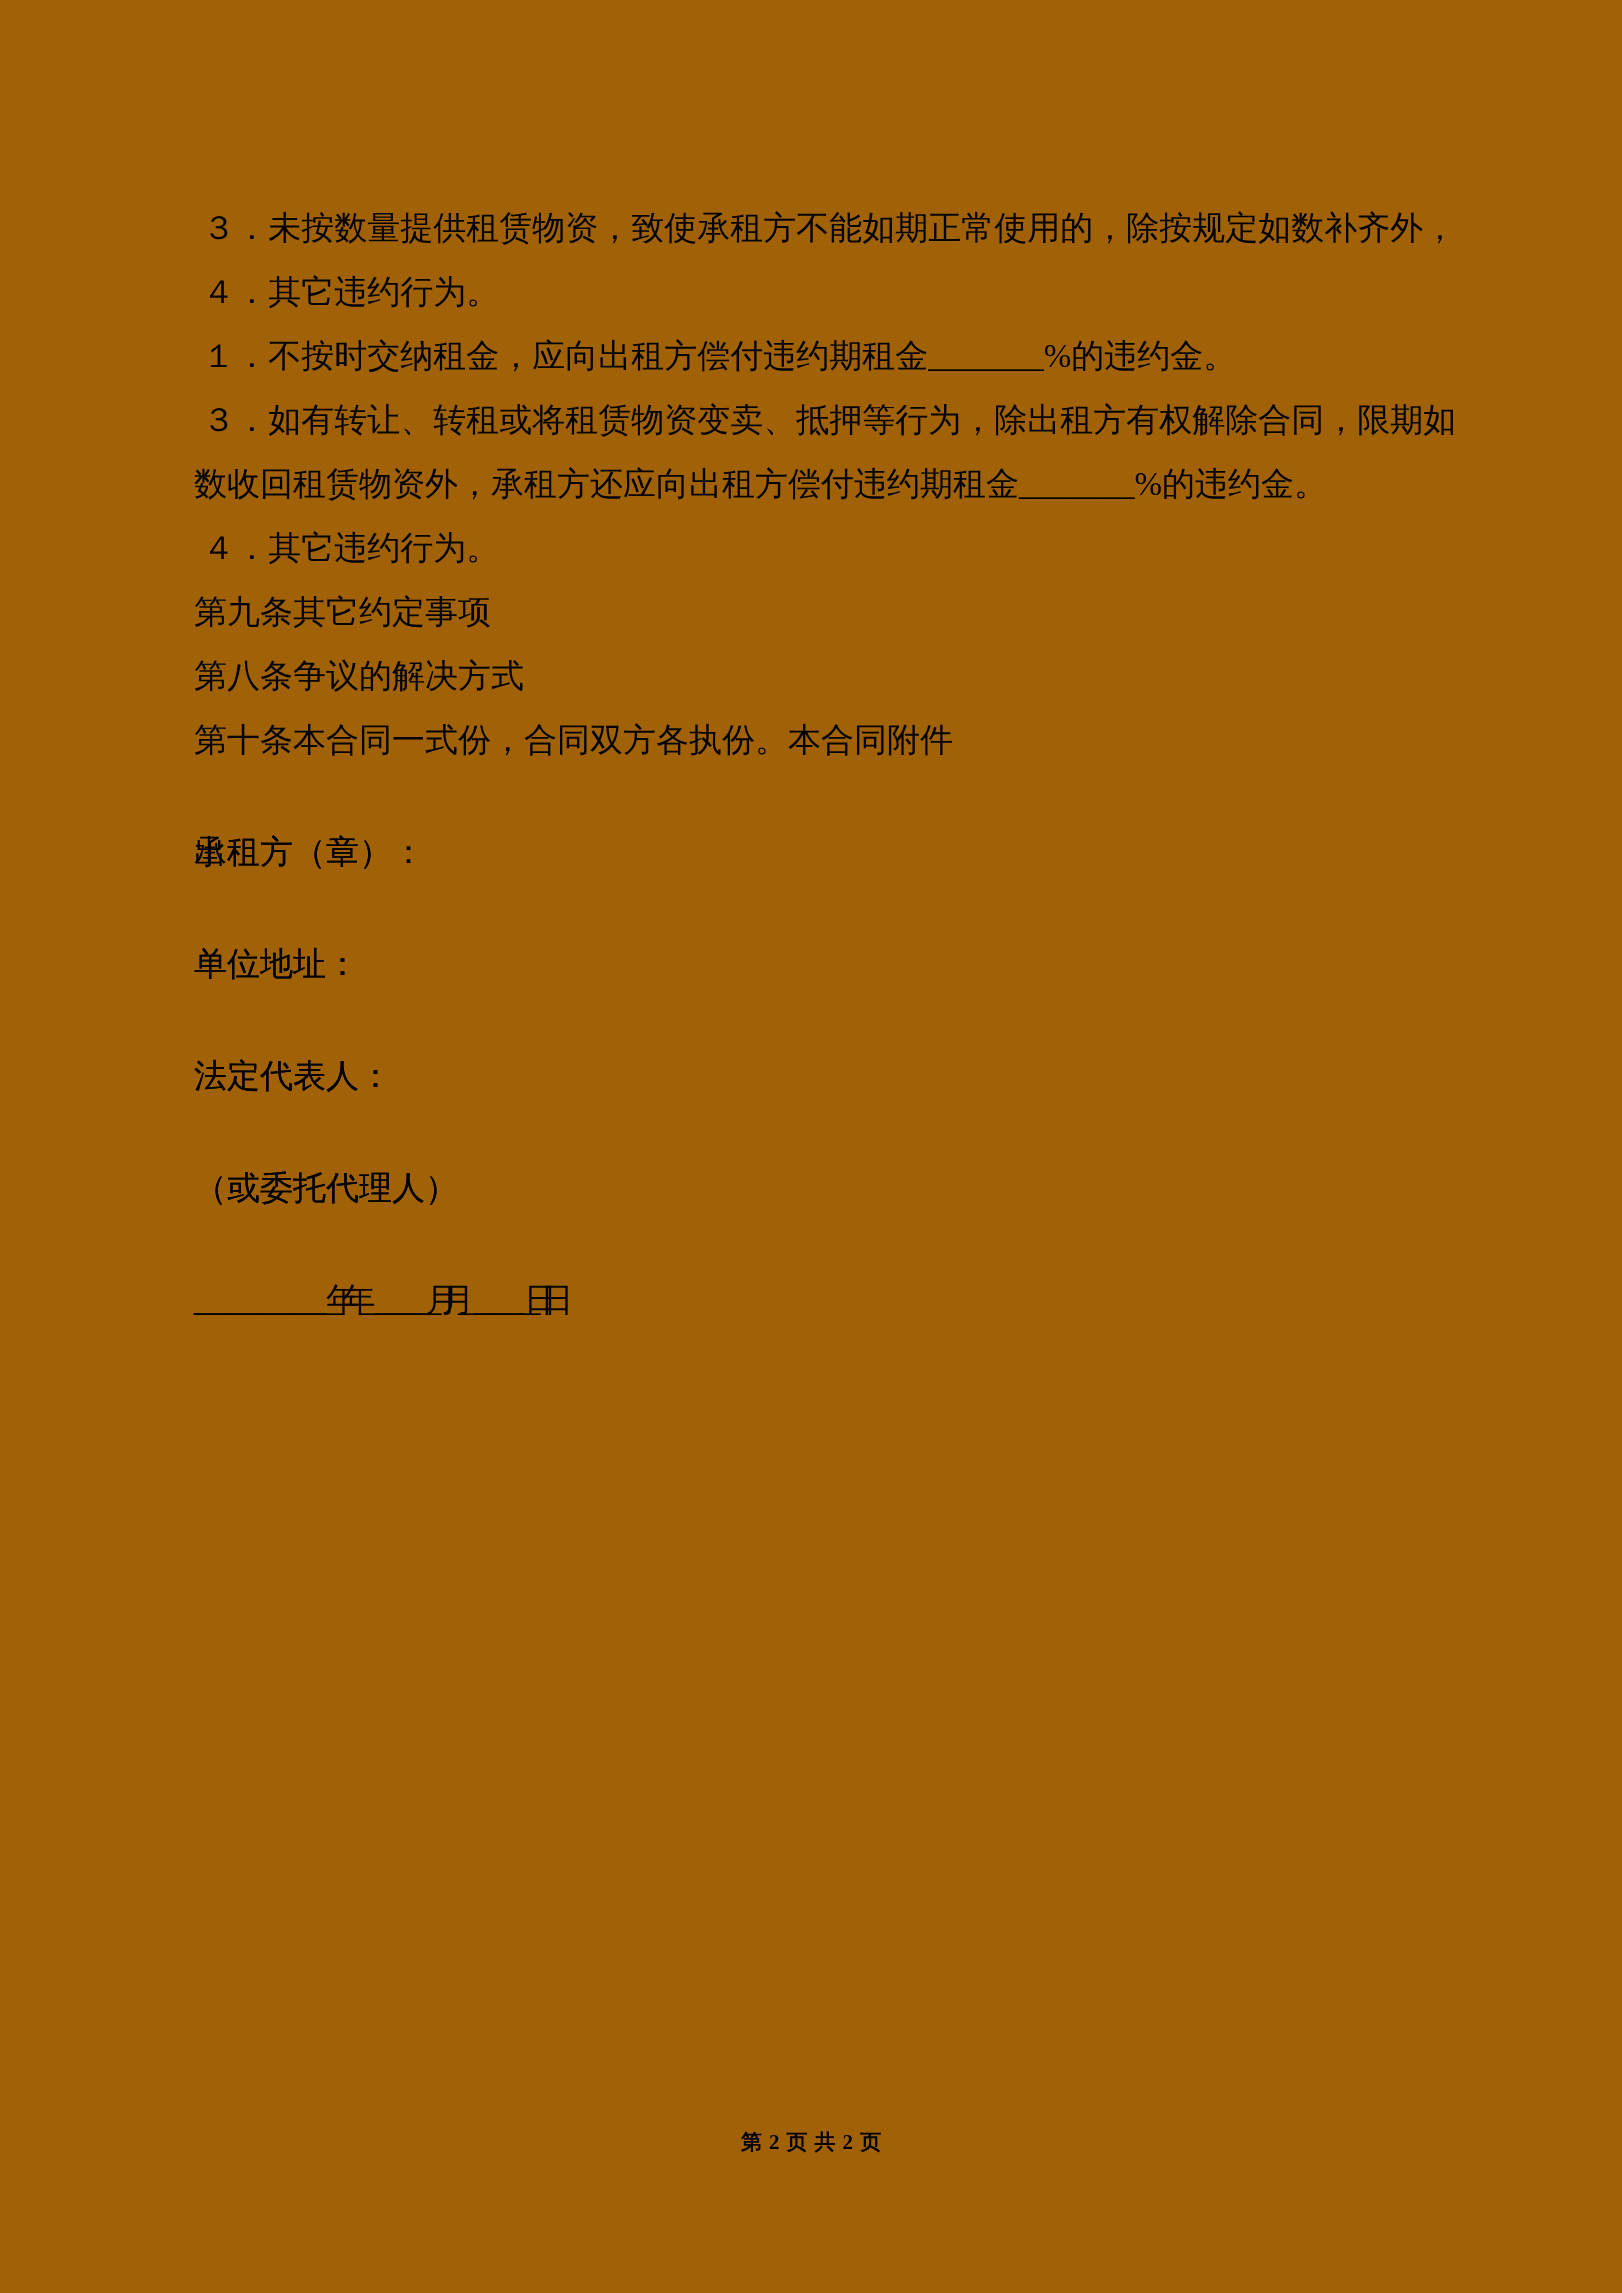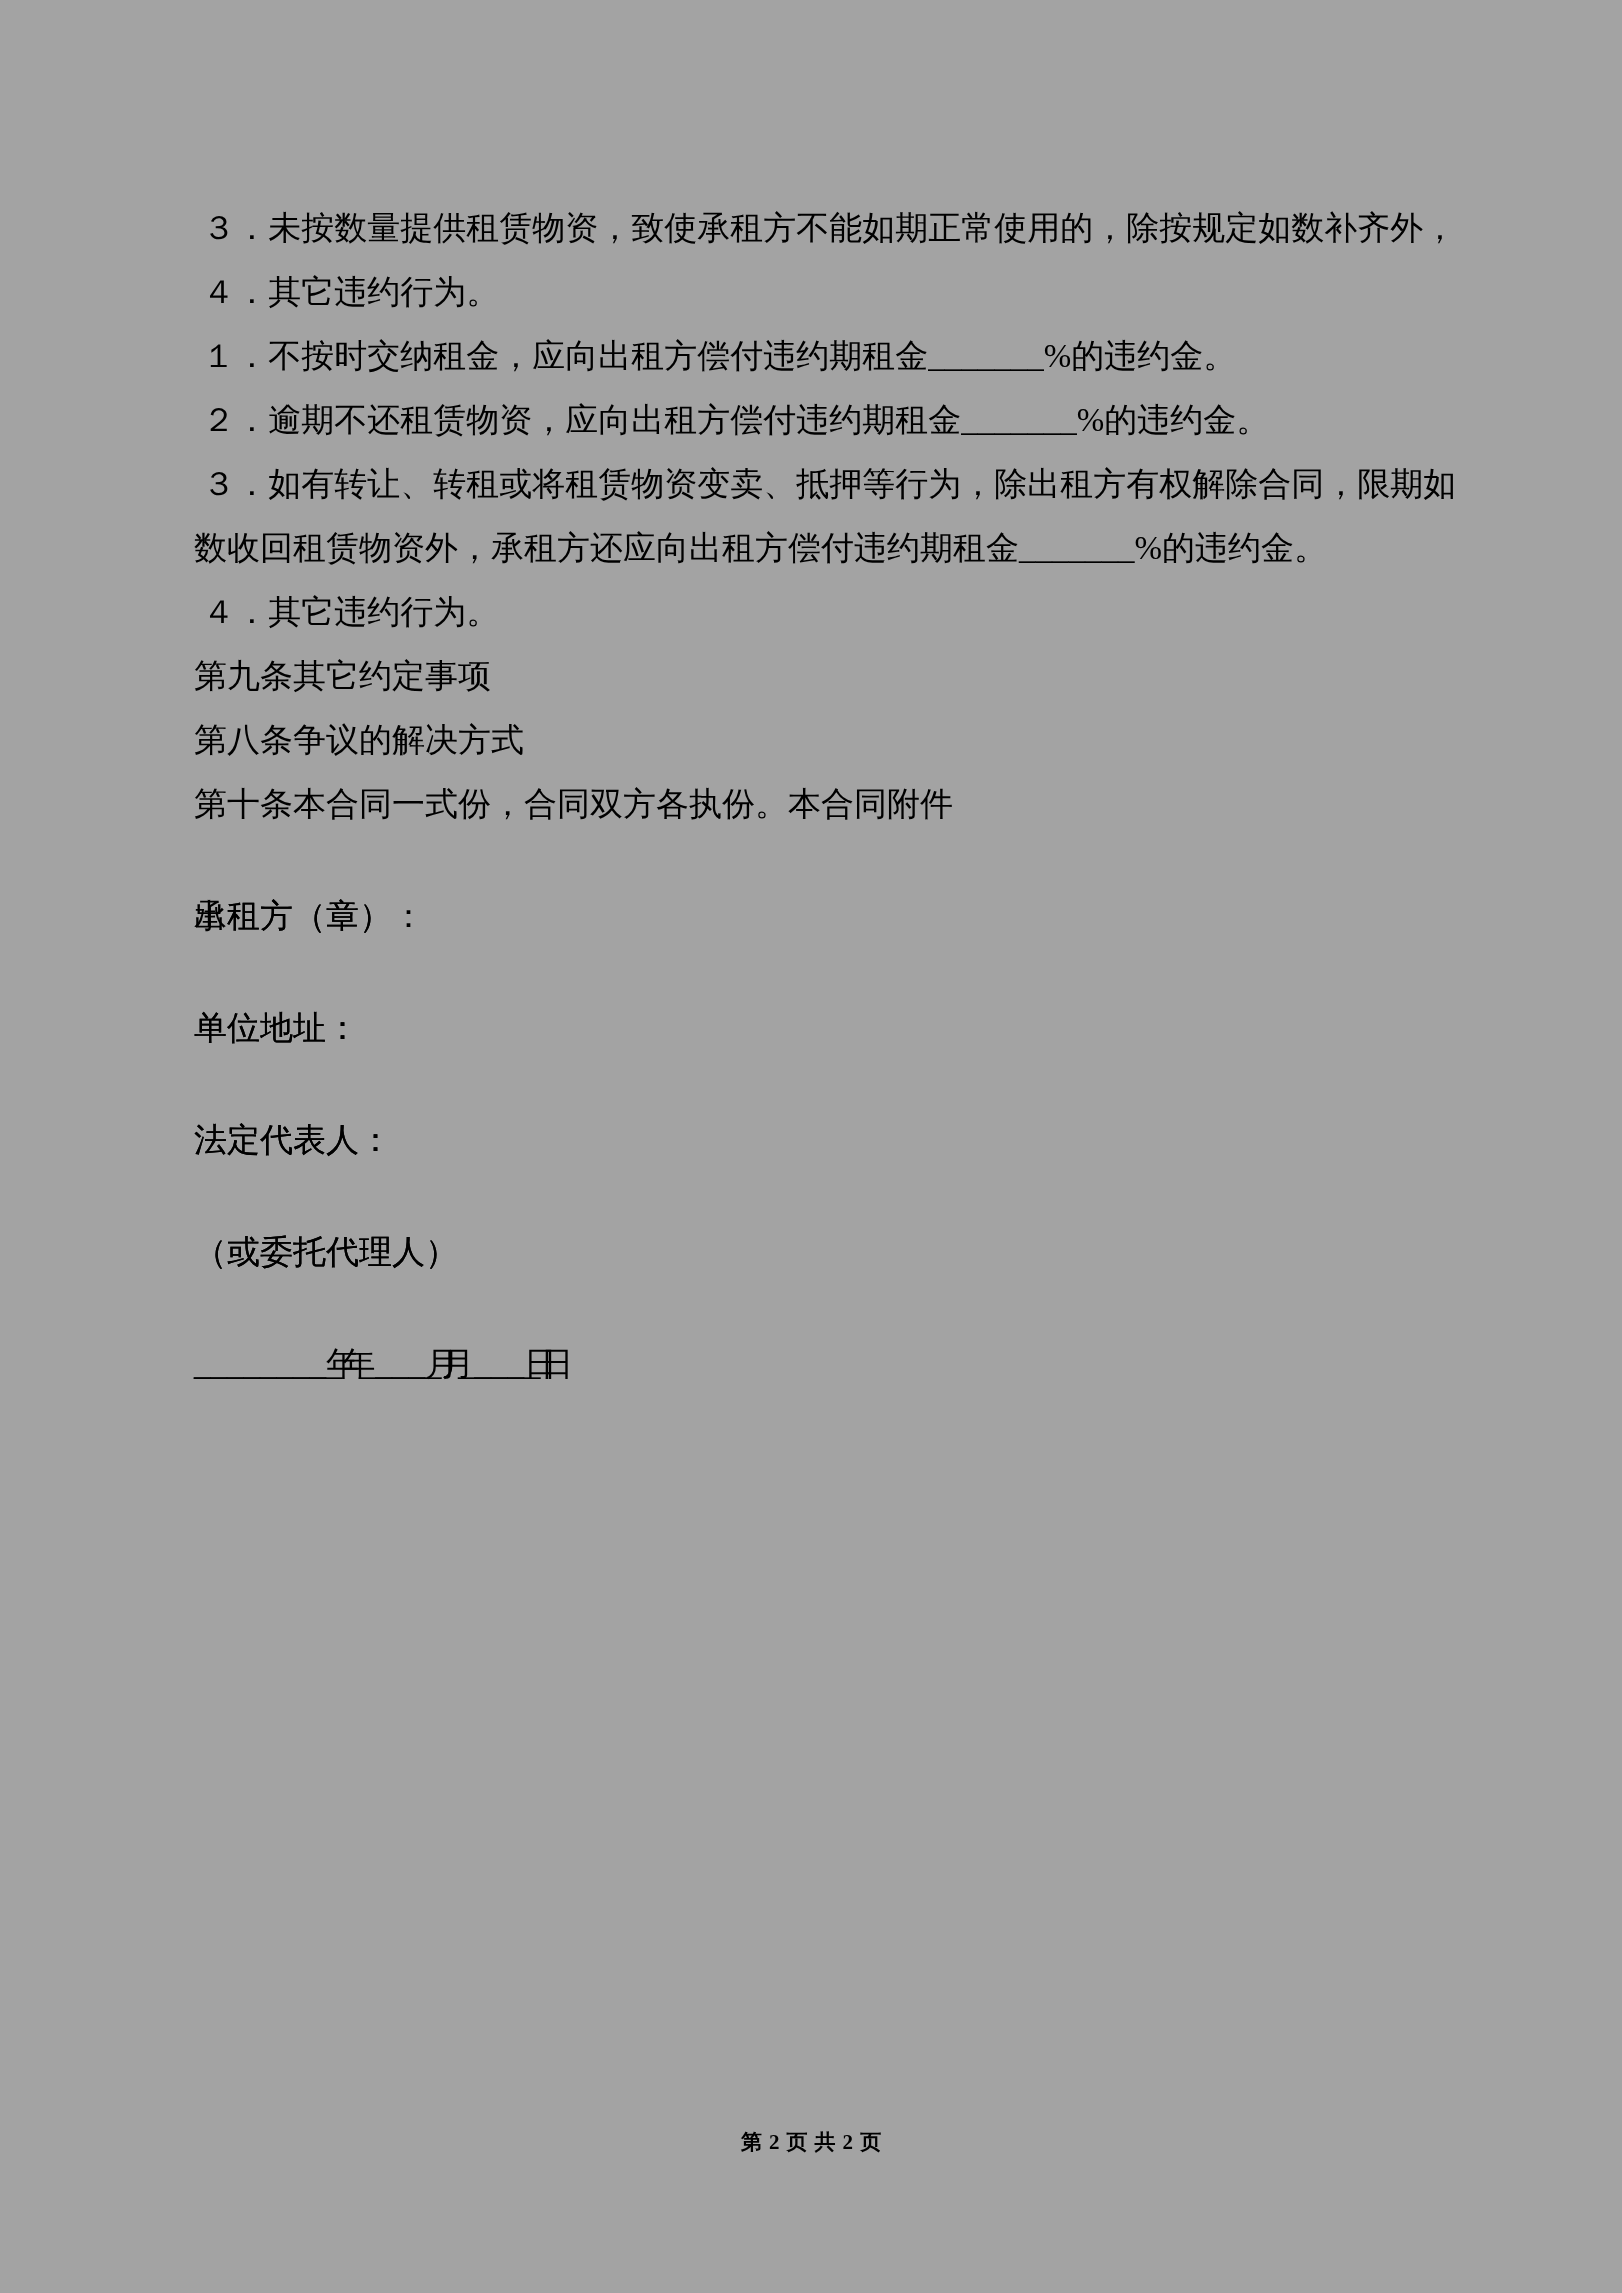--- a/index.html
+++ b/index.html
@@ -4,21 +4,21 @@
 <style>
   html, body {
     margin: 0;
     padding: 0;
     background: #ffffff;
   }
   .page {
     position: relative;
     width: 1623px;
     height: 2294px;
-    background: #a3a3a3;
+    background: #a16207;
     overflow: hidden;
     font-family: "Liberation Serif", "DejaVu Serif", serif;
     color: #000000;
   }
   .content {
     position: absolute;
     left: 194px;
     top: 212px;
     width: 1255px;
   }
@@ -60,21 +60,20 @@
 </style>
 </head>
 <body>
 
 <div class="page">
   <div class="content">
 
     <div class="line num">３．未按数量提供租赁物资，致使承租方不能如期正常使用的，除按规定如数补齐外，</div>
     <div class="line num">４．其它违约行为。</div>
     <div class="line num">１．不按时交纳租金，应向出租方偿付违约期租金_______%的违约金。</div>
-    <div class="line num">２．逾期不还租赁物资，应向出租方偿付违约期租金_______%的违约金。</div>
     <div class="line num">３．如有转让、转租或将租赁物资变卖、抵押等行为，除出租方有权解除合同，限期如</div>
     <div class="line">数收回租赁物资外，承租方还应向出租方偿付违约期租金_______%的违约金。</div>
     <div class="line num">４．其它违约行为。</div>
     <div class="line">第九条其它约定事项</div>
     <div class="line">第八条争议的解决方式</div>
     <div class="line">第十条本合同一式份，合同双方各执份。本合同附件</div>
 
     <div class="sig-row">
       <span class="sig-left">出租方（章）：</span>
       <span class="sig-right">承租方（章）</span>

